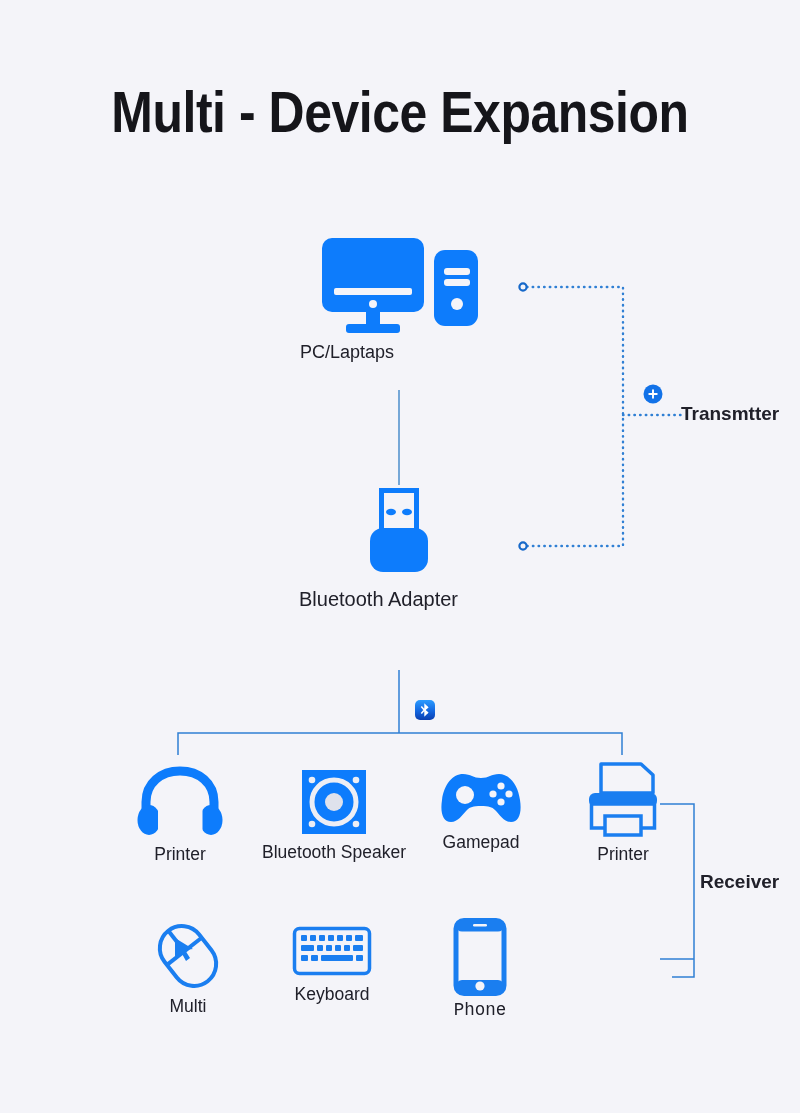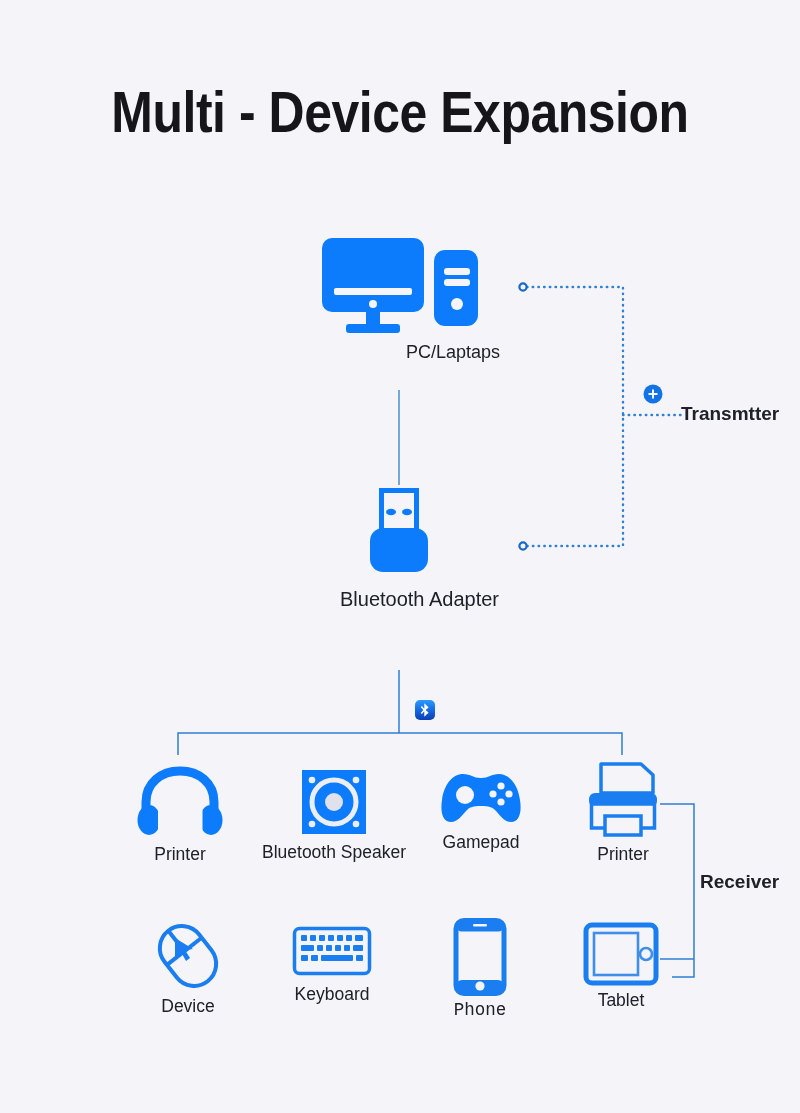--- a/index.html
+++ b/index.html
@@ -43,21 +43,21 @@
     left: 0;
     top: 0;
     width: 800px;
     height: 1113px;
     pointer-events: none;
   }
 
   
   .node {
     position: absolute;
-    text-align: right;
+    text-align: left;
   }
   .node .glyph {
     display: block;
     margin: 0 auto;
   }
   .node .caption {
     display: block;
     margin-top: 6px;
     font-size: 18px;
     color: #20202a;
@@ -249,21 +249,21 @@
 
   <div class="dev" id="dev-mouse">
     <svg class="glyph" width="76" height="72" viewBox="0 0 76 72">
       <g transform="rotate(-38 38 36)">
         <rect x="16" y="4" width="44" height="64" rx="22" fill="none" stroke="#1a7ef0" stroke-width="4"></rect>
         <line x1="16" y1="30" x2="60" y2="30" stroke="#1a7ef0" stroke-width="4"></line>
         <line x1="38" y1="4" x2="38" y2="30" stroke="#1a7ef0" stroke-width="4"></line>
       </g>
       <path d="M25 18 L25 38 L31 32 L36 41 L40 38 L35 30 L43 29 Z" fill="#1a7ef0"></path>
     </svg>
-    <span class="caption">Device</span>
+    <span class="caption">Multi</span>
   </div>
 
   <div class="dev" id="dev-keyboard">
     <svg class="glyph" width="80" height="56" viewBox="0 0 80 56">
       <rect x="2.5" y="4.5" width="75" height="45" rx="5" fill="none" stroke="#1a7ef0" stroke-width="3.5"></rect>
       <g fill="#1a7ef0">
         <rect x="9" y="11" width="6" height="6" rx="1"></rect>
         <rect x="18" y="11" width="6" height="6" rx="1"></rect>
         <rect x="27" y="11" width="6" height="6" rx="1"></rect>
         <rect x="36" y="11" width="6" height="6" rx="1"></rect>
@@ -291,22 +291,14 @@
     <svg class="glyph" width="54" height="78" viewBox="0 0 54 78">
       <rect x="3" y="2.5" width="48" height="73" rx="8" fill="none" stroke="#1a7ef0" stroke-width="5"></rect>
       <rect x="3" y="2.5" width="48" height="11" rx="6" fill="#1a7ef0"></rect>
       <rect x="20" y="6" width="14" height="2.6" rx="1.3" fill="#f4f4f9"></rect>
       <rect x="3" y="62" width="48" height="13.5" rx="6" fill="#1a7ef0"></rect>
       <circle cx="27" cy="68" r="4.6" fill="#f4f4f9"></circle>
     </svg>
     <span class="caption">Phone</span>
   </div>
 
-  <div class="dev" id="dev-tablet">
-    <svg class="glyph" width="76" height="64" viewBox="0 0 76 64">
-      <rect x="3" y="3" width="70" height="58" rx="6" fill="none" stroke="#1a7ef0" stroke-width="5"></rect>
-      <rect x="11" y="11" width="44" height="42" fill="none" stroke="#3f8fe8" stroke-width="2.6"></rect>
-      <circle cx="63" cy="32" r="6" fill="none" stroke="#3f8fe8" stroke-width="2.6"></circle>
-    </svg>
-    <span class="caption">Tablet</span>
-  </div>
 
 </div>
 
 </body></html>

